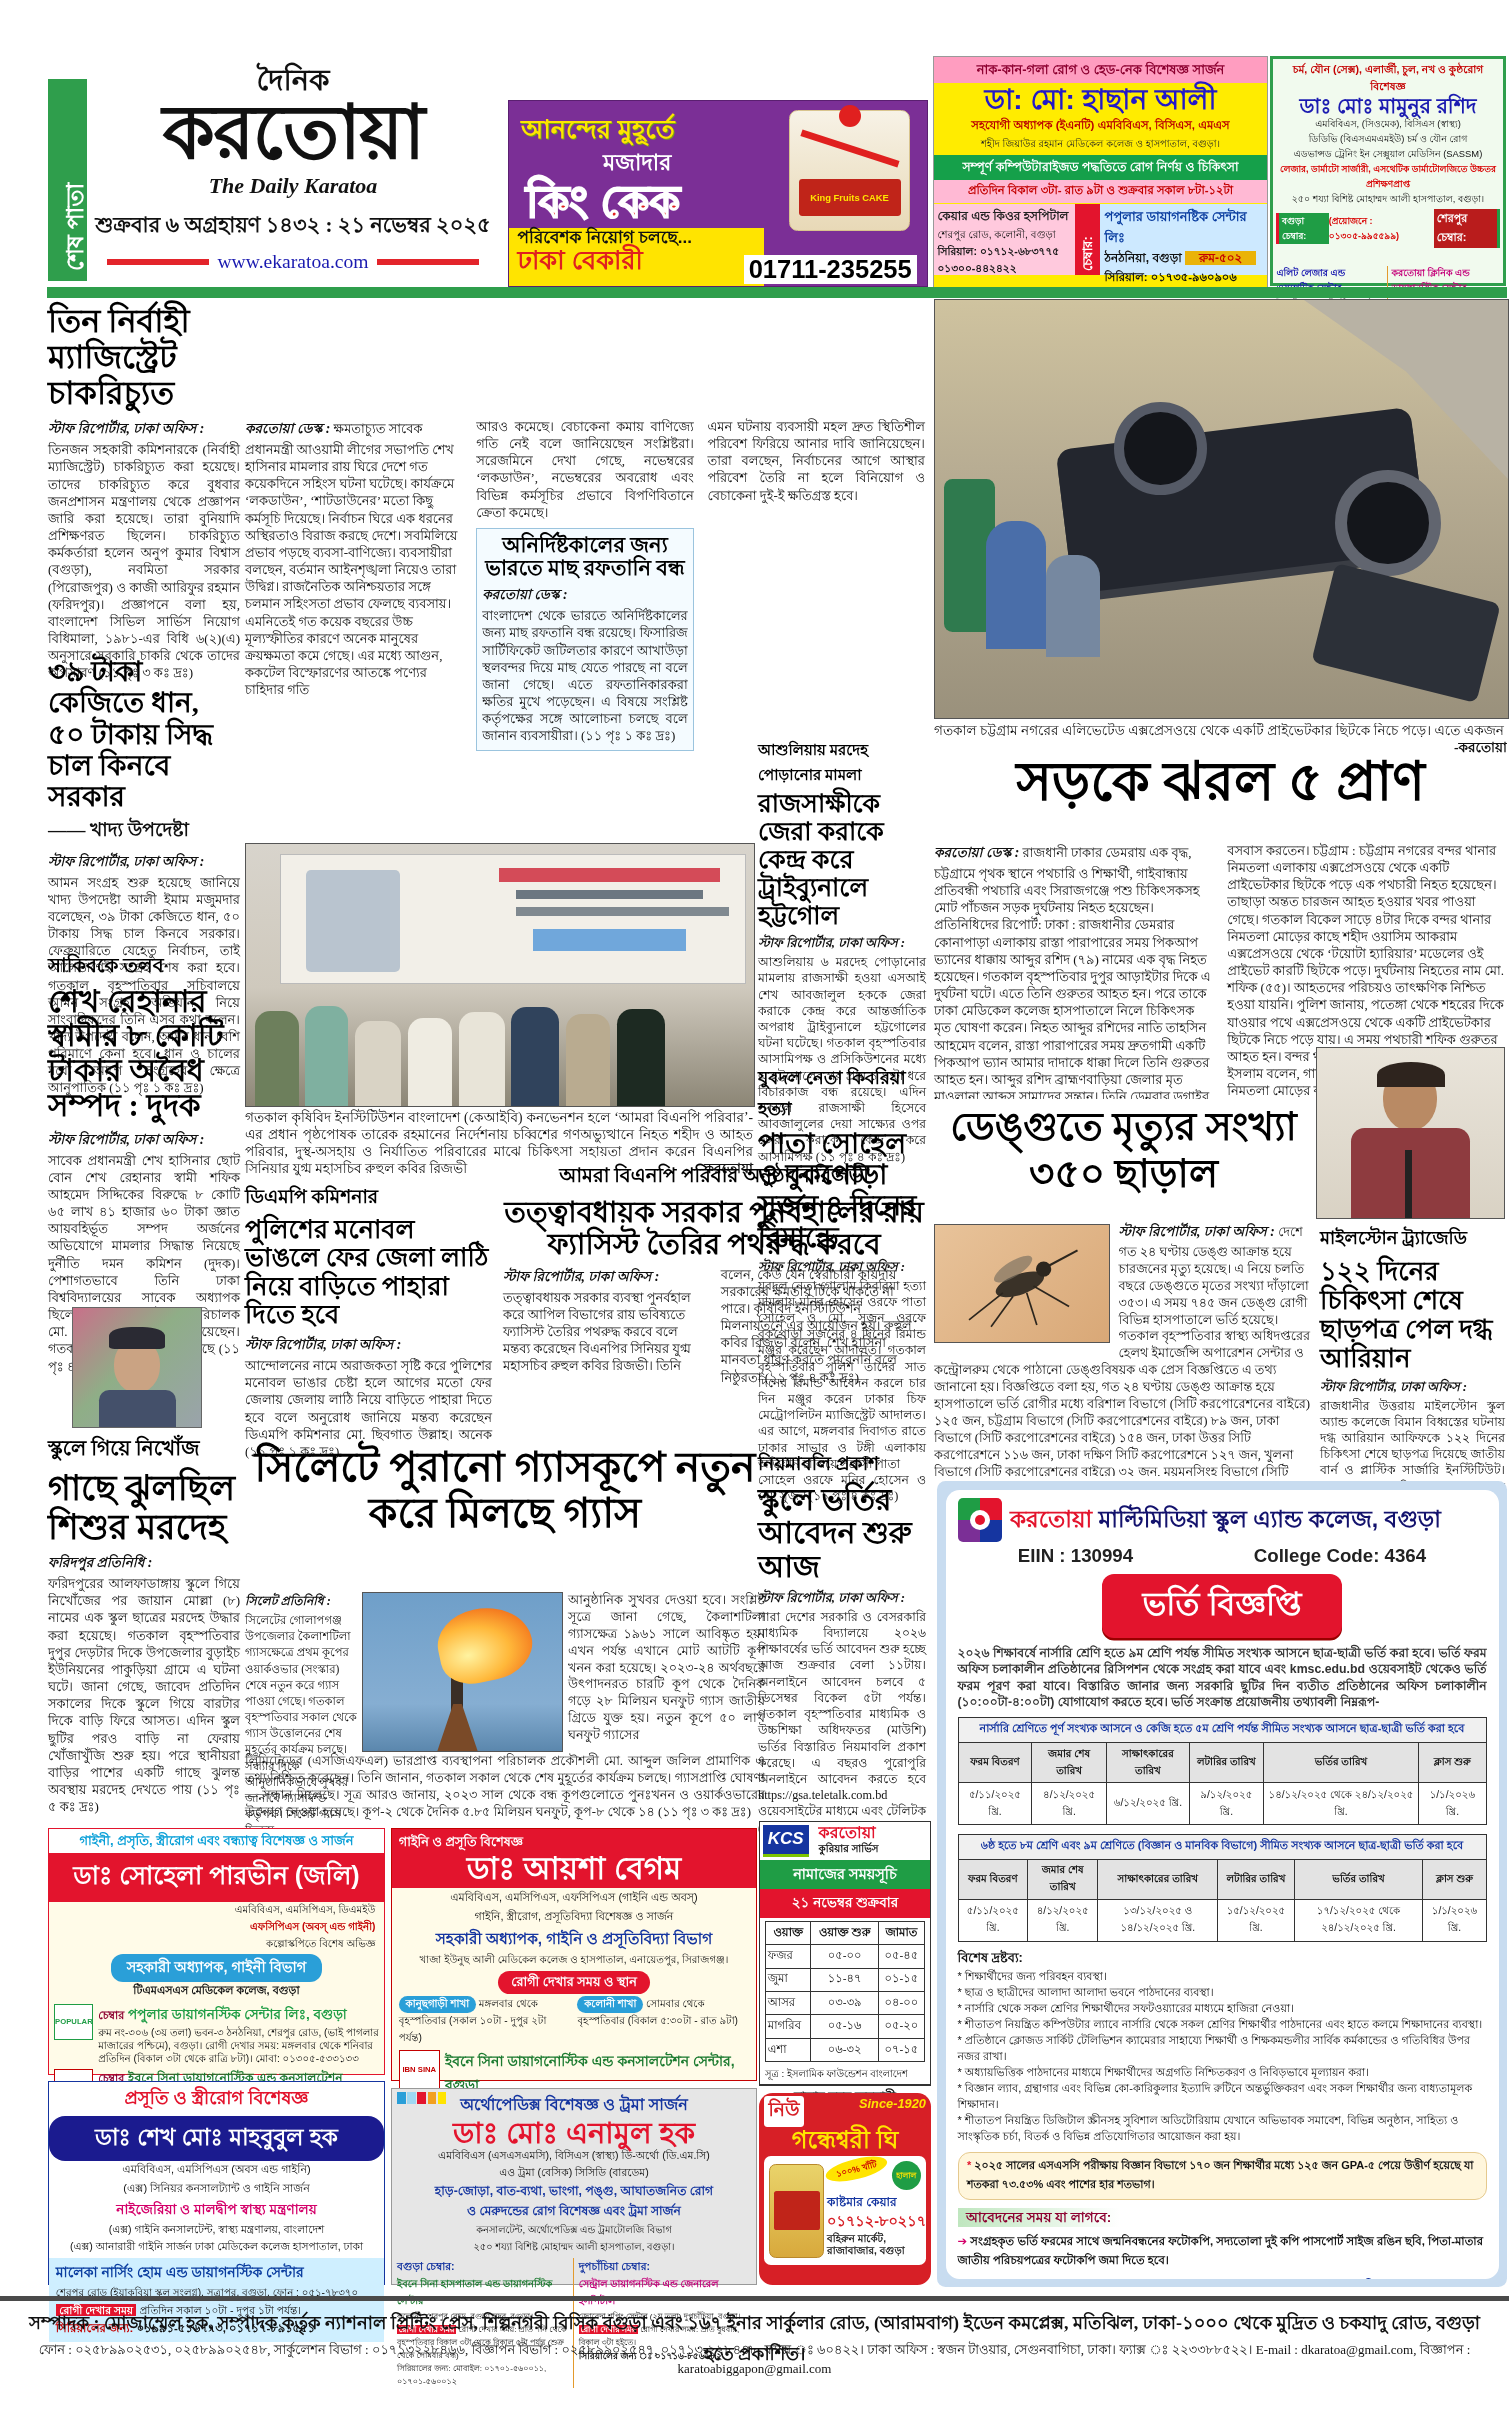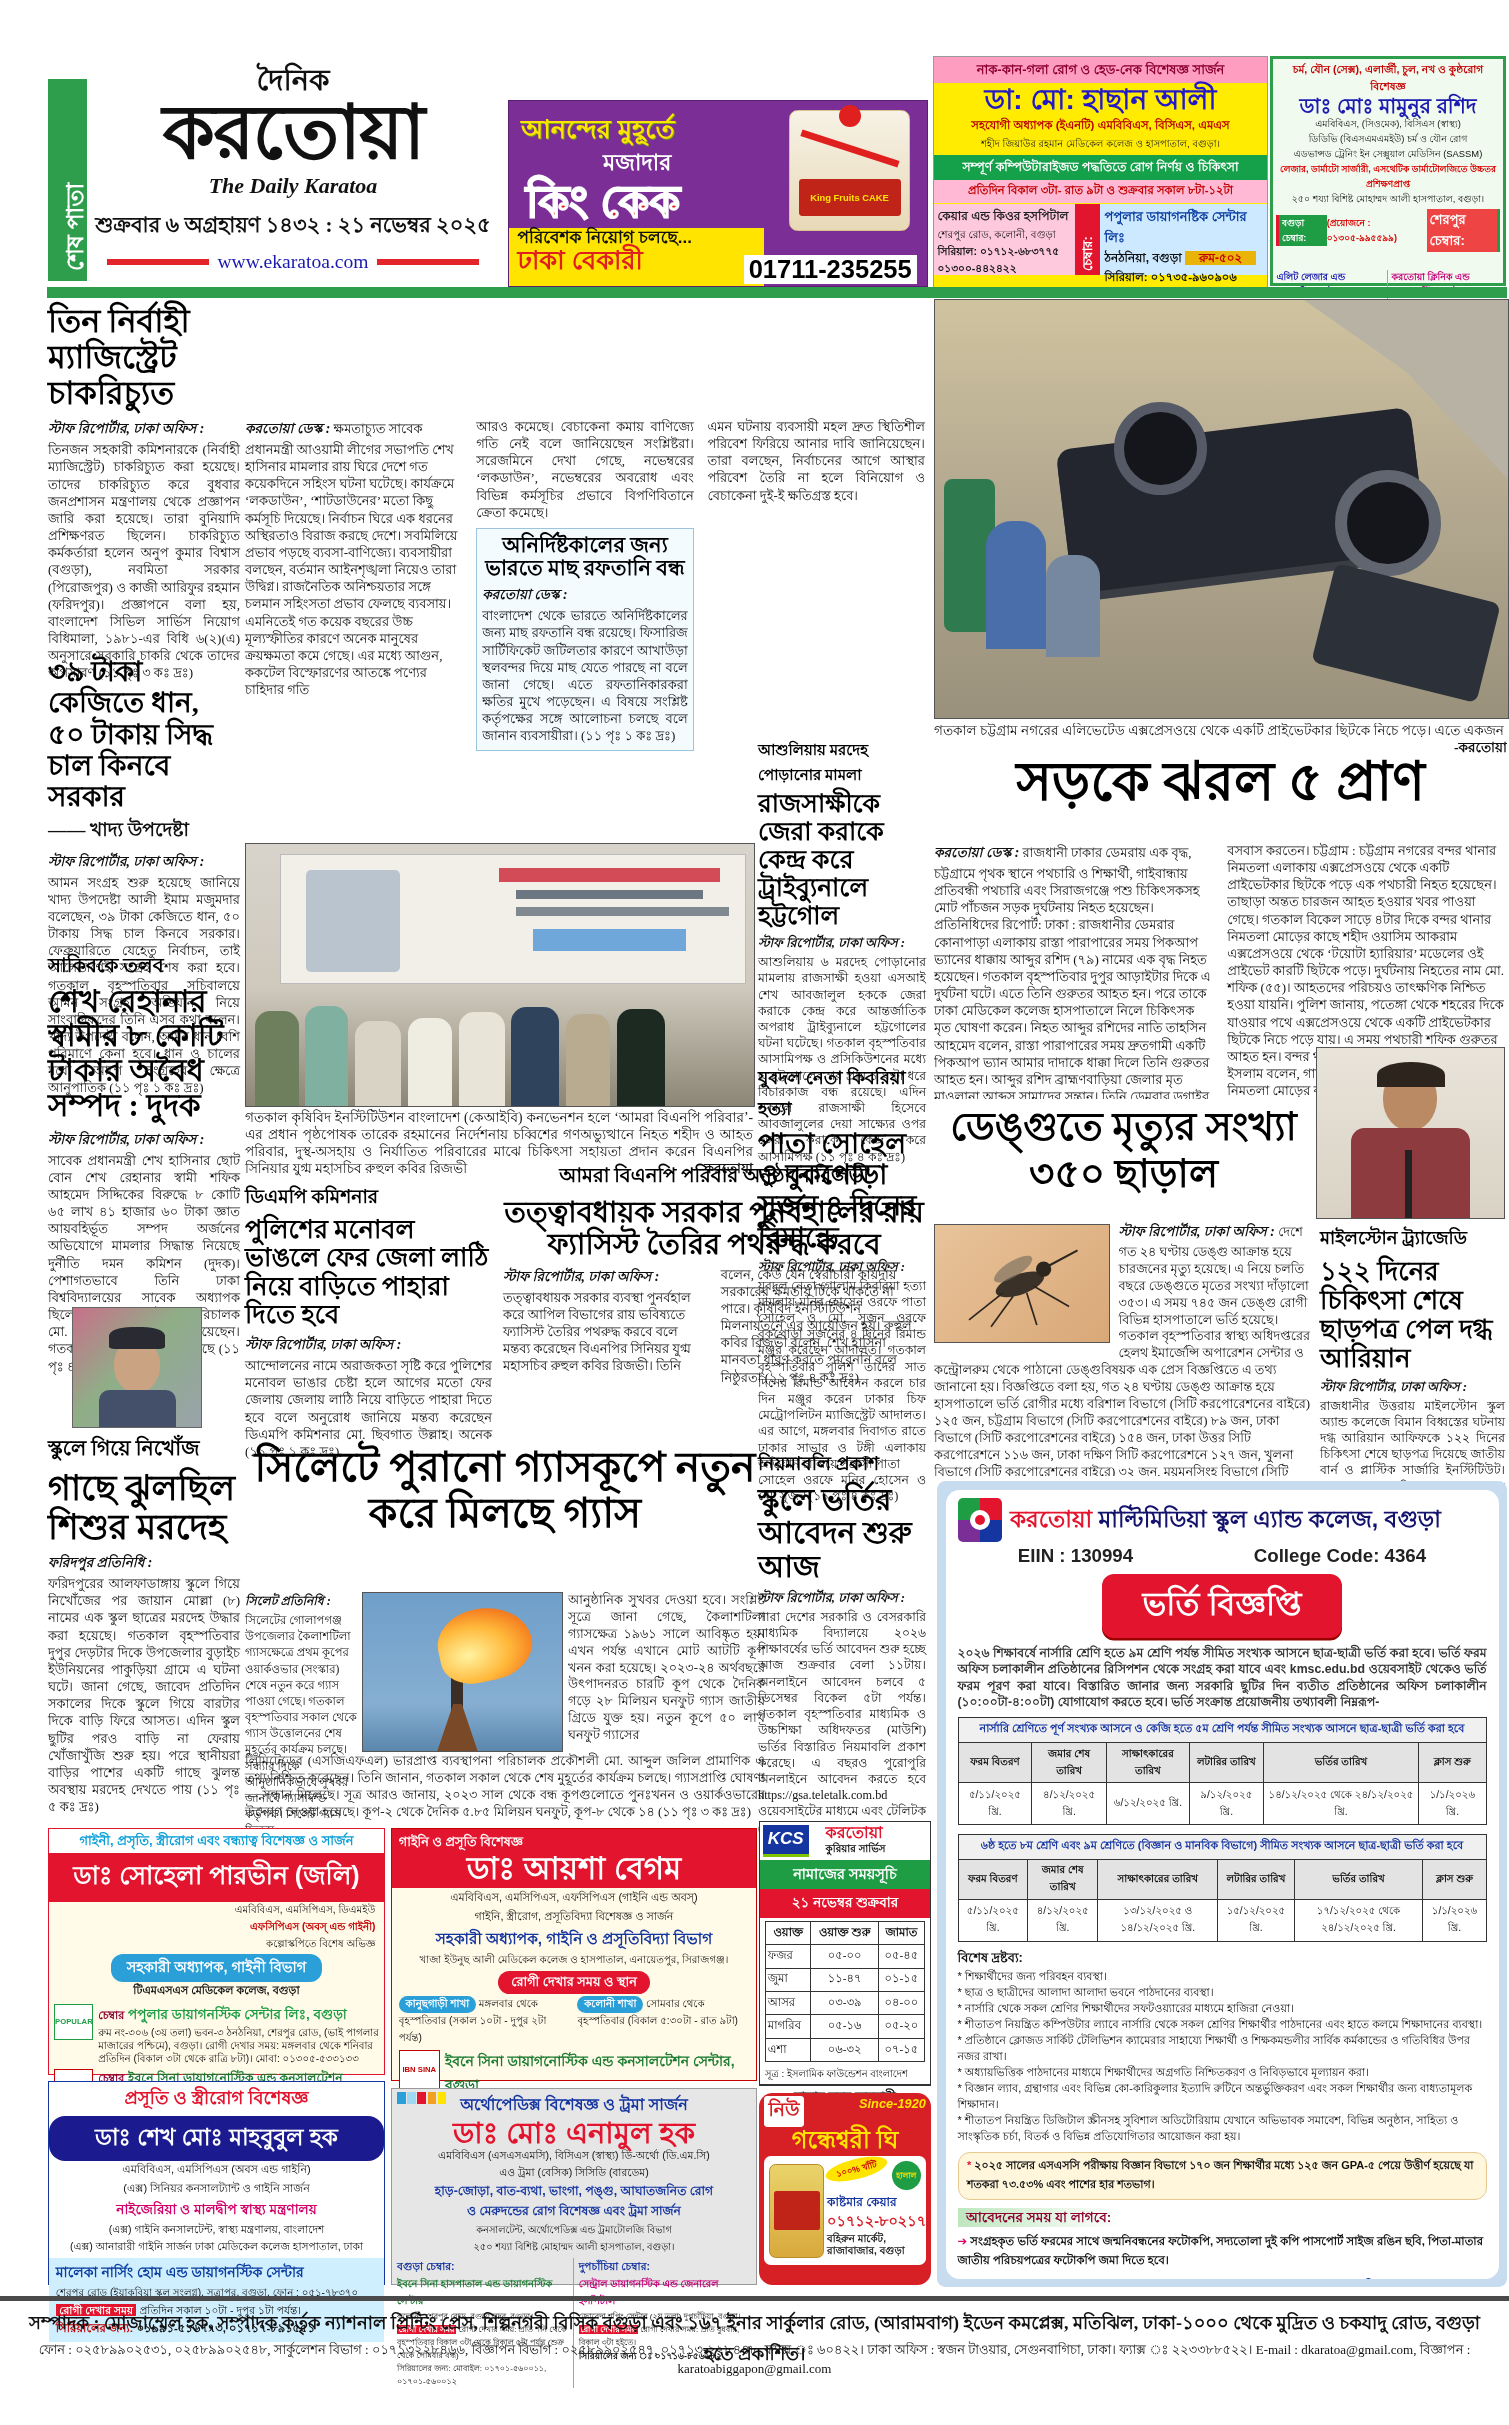--- a/index.html
+++ b/index.html
@@ -91,21 +91,21 @@
     <div style="font-size:10.6px;font-weight:bold;color:#c40000;text-align:center;">চর্ম, যৌন (সেক্স), এলার্জী, চুল, নখ ও কুষ্ঠরোগ বিশেষজ্ঞ</div>
     <div style="font-size:20.4px;font-weight:900;color:#1b1bb0;text-align:center;line-height:1.05;">ডাঃ মোঃ মামুনুর রশিদ</div>
     <div style="font-size:9.4px;text-align:center;">এমবিবিএস, (সিওমেক), বিসিএস (স্বাস্থ্য)</div>
     <div style="font-size:9.4px;text-align:center;">ডিডিভি (বিএসএমএমইউ) চর্ম ও যৌন রোগ</div>
     <div style="font-size:9.4px;text-align:center;">এডভান্সড ট্রেনিং ইন সেক্সুয়াল মেডিসিন (SASSM)</div>
     <div style="font-size:9px;font-weight:bold;color:#d80000;text-align:center;">লেজার, ডার্মাটো সার্জারী, এসথেটিক ডার্মাটোলজিতে উচ্চতর প্রশিক্ষণপ্রাপ্ত</div>
     <div style="font-size:9.4px;text-align:center;">২৫০ শয্যা বিশিষ্ট মোহাম্মদ আলী হাসপাতাল, বগুড়া।</div>
     <div style="display:flex;justify-content:space-between;align-items:center;margin-top:1.7px;">
       <span style="background:#1f9d45;color:#fff;font-size:9px;font-weight:bold;padding:0.9px 2.6px;border-left:3.4px solid #e3142d;">বগুড়া চেম্বার:</span>
       <span style="color:#d80000;font-size:9px;font-weight:bold;">(প্রয়োজনে : ০১৩০৫-৯৯৫৫৯৯)</span>
-      <span style="background:#ef4444;color:#fff;font-size:13px;font-weight:bold;padding:0.9px 2.6px;border-right:3.4px solid #1f9d45;">শেরপুর চেম্বার:</span>
+      <span style="background:#b91c1c;color:#fff;font-size:11px;font-weight:bold;padding:0.9px 2.6px;border-right:3.4px solid #1f9d45;">শেরপুর চেম্বার:</span>
     </div>
     <div style="display:flex;gap:3.4px;margin-top:18px;">
       <div style="flex:1;border-right:0.9px solid #e39a2d;padding-right:2.6px;">
         <div style="font-size:9.4px;font-weight:900;color:#1b1bb0;">এলিট লেজার এন্ড এসথেটিক সেন্টার</div>
         <div style="font-size:7.7px;">ইয়াকুবিয়া স্কুলের বিপরীত পার্শ্বে, বগুড়া (প্রতি রবি, বুধ ও বৃহস্পতিবার)</div>
         <div style="font-size:8.5px;font-weight:bold;">সিরিয়াল: ০১৯৭২-৭২১২২২</div>
       </div>
       <div style="flex:1;">
         <div style="font-size:9.4px;font-weight:900;color:#c4007a;">করতোয়া ক্লিনিক এন্ড ডায়াগনস্টিক সেন্টার</div>
         <div style="font-size:8px;">হাসপাতাল রোড, শেরপুর, বগুড়া।</div>
@@ -242,21 +242,21 @@
   </div>
 
   <div class="abs" style="left:758px;top:1450px;width:168px;">
     <div class="kicker" style="font-size:18.7px;">নিয়মাবলি প্রকাশ</div>
     <div class="headline" style="font-size:30px;margin-top:1.7px;">স্কুলে ভর্তির আবেদন শুরু আজ</div>
     <div class="byline" style="margin-top:4.3px;font-size:12.8px;">স্টাফ রিপোর্টার, ঢাকা অফিস :</div>
     <div class="jtext" style="font-size:12.3px;">সারা দেশের সরকারি ও বেসরকারি মাধ্যমিক বিদ্যালয়ে ২০২৬ শিক্ষাবর্ষের ভর্তি আবেদন শুরু হচ্ছে আজ শুক্রবার বেলা ১১টায়। অনলাইনে আবেদন চলবে ৫ ডিসেম্বর বিকেল ৫টা পর্যন্ত। গতকাল বৃহস্পতিবার মাধ্যমিক ও উচ্চশিক্ষা অধিদফতর (মাউশি) ভর্তির বিস্তারিত নিয়মাবলি প্রকাশ করেছে। এ বছরও পুরোপুরি অনলাইনে আবেদন করতে হবে https://gsa.teletalk.com.bd ওয়েবসাইটের মাধ্যমে এবং টেলিটক        (১১ পৃঃ ৪ কঃ দ্রঃ)</div>
   </div>
 
   <div class="abs adbox" style="left:759px;top:1821px;width:172px;height:265px;border:1.7px solid #333;background:#fff;box-sizing:border-box;">
-    <div style="display:flex;gap:17px;padding:2.6px;">
+    <div style="display:flex;gap:10px;padding:2.6px;">
       <div style="width:46px;height:29px;background:#1535a0;color:#fff;font-weight:900;font-style:italic;font-size:17px;text-align:center;line-height:27px;border-bottom:3.4px solid #7ec400;">KCS</div>
       <div>
         <div style="color:#e3142d;font-weight:900;font-size:16px;line-height:1;">করতোয়া</div>
         <div style="font-size:10.2px;font-weight:bold;">কুরিয়ার সার্ভিস</div>
       </div>
     </div>
     <div style="background:#1f9d45;color:#fff;font-weight:bold;font-size:14.5px;text-align:center;padding:2.6px 0;">নামাজের সময়সূচি</div>
     <div style="background:#e3142d;color:#fff;font-weight:bold;font-size:13.6px;text-align:center;padding:2.6px 0;">২১ নভেম্বর শুক্রবার</div>
     <table style="width:94%;margin:3.4px auto;font-size:11.5px;">
       <tbody>

